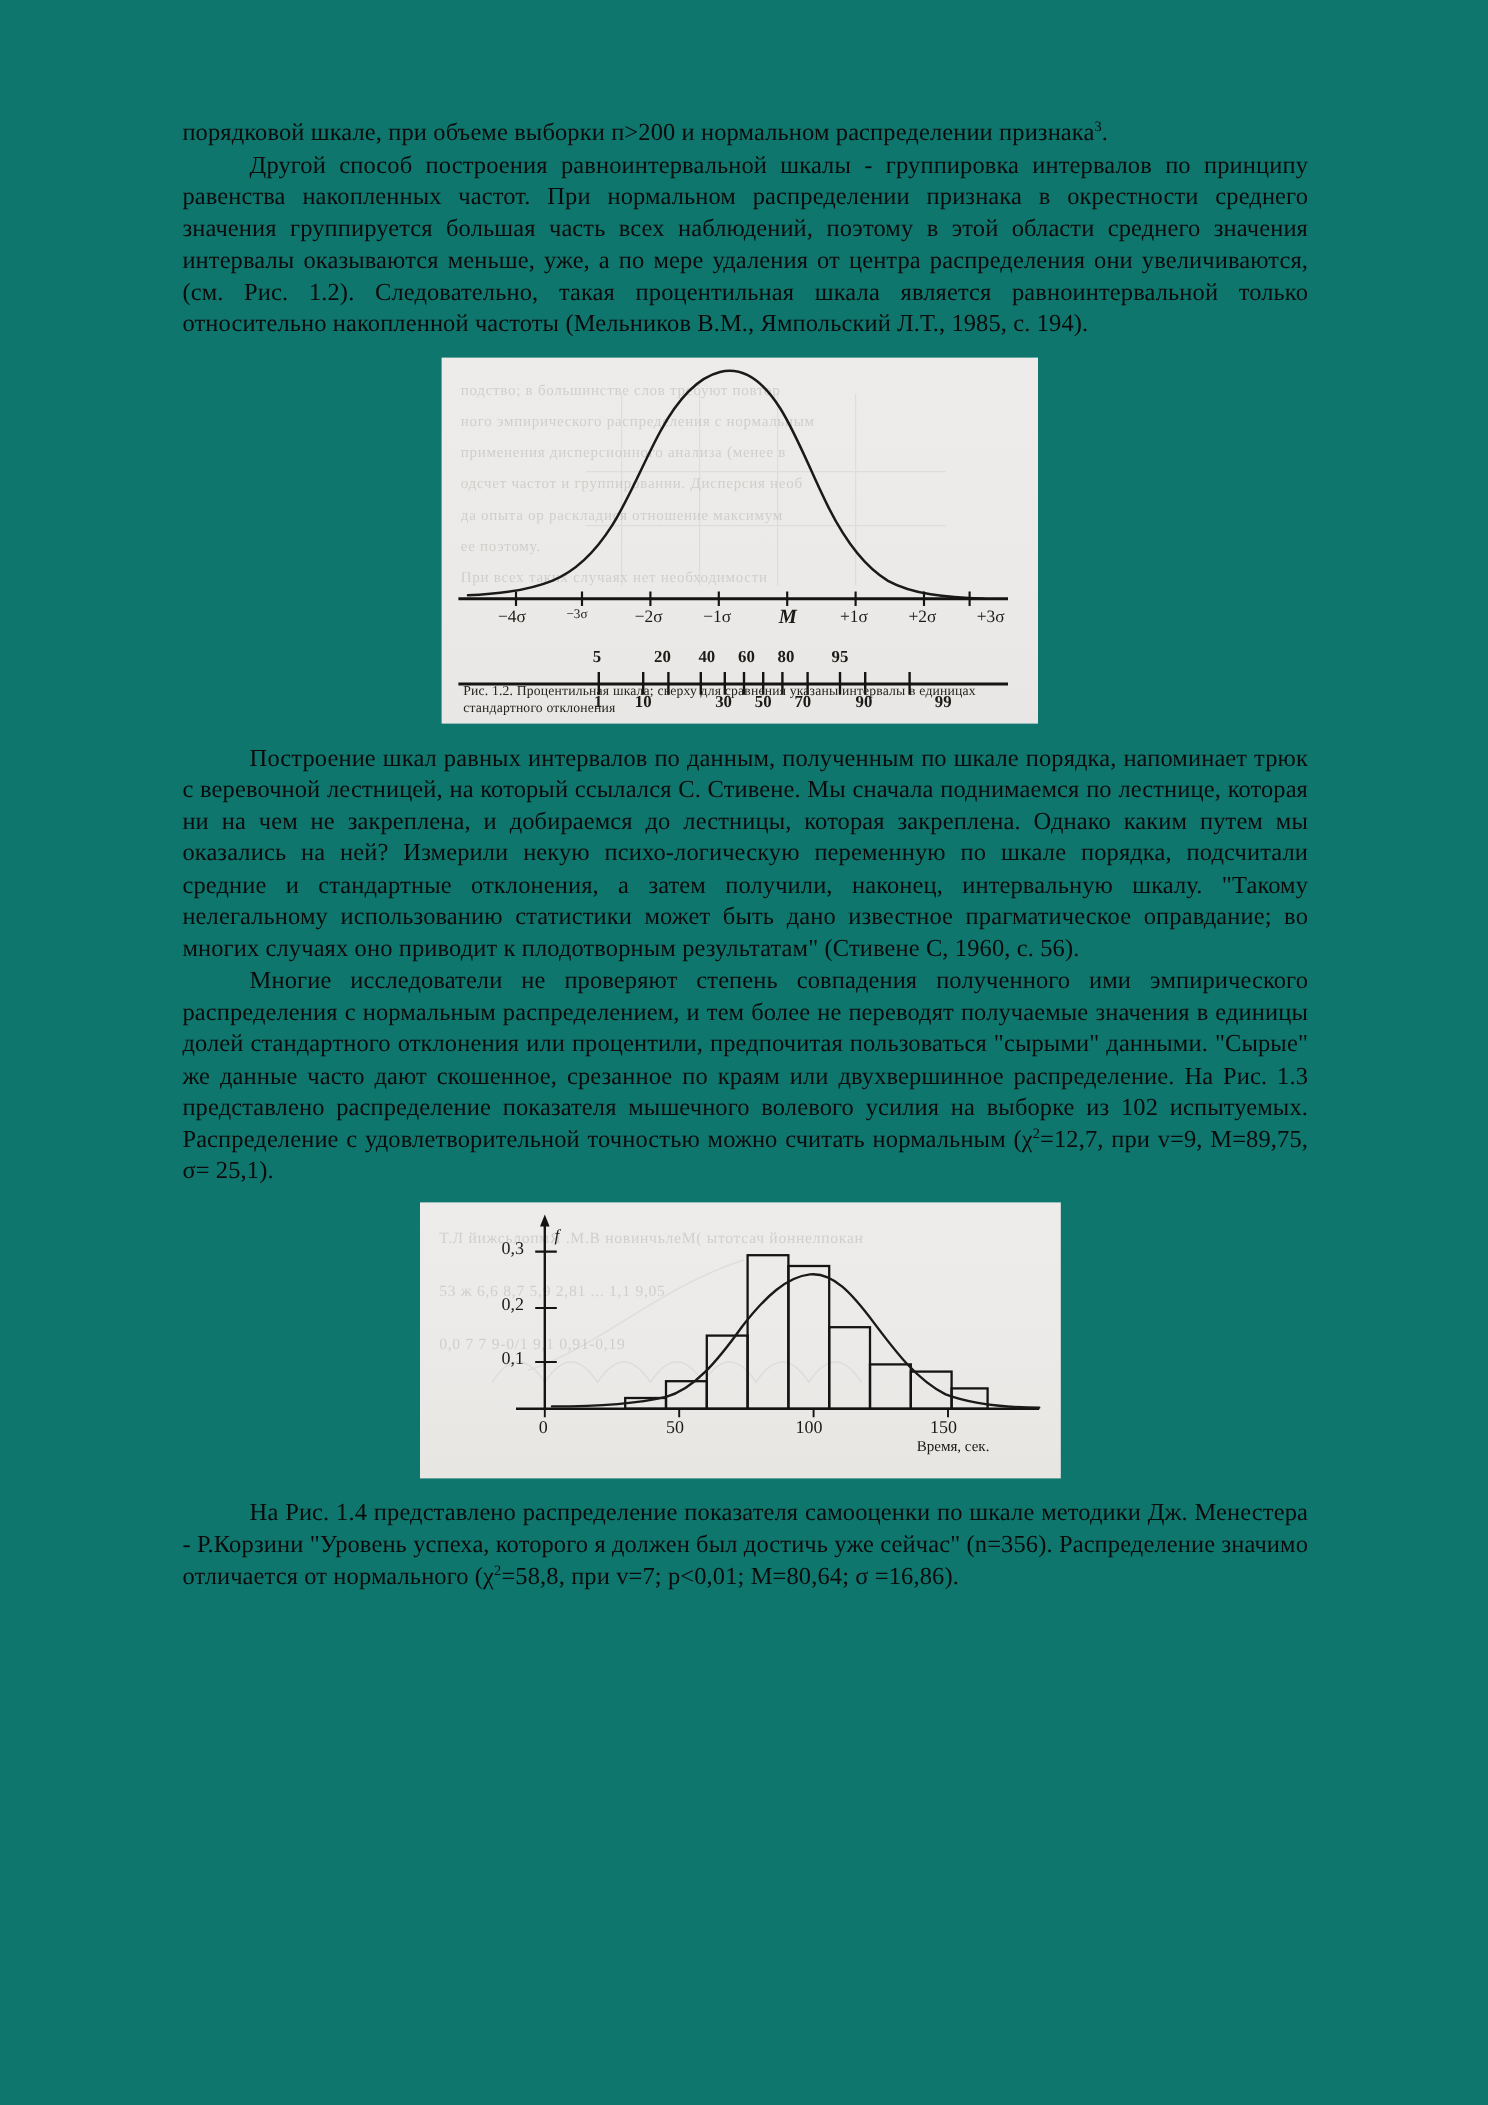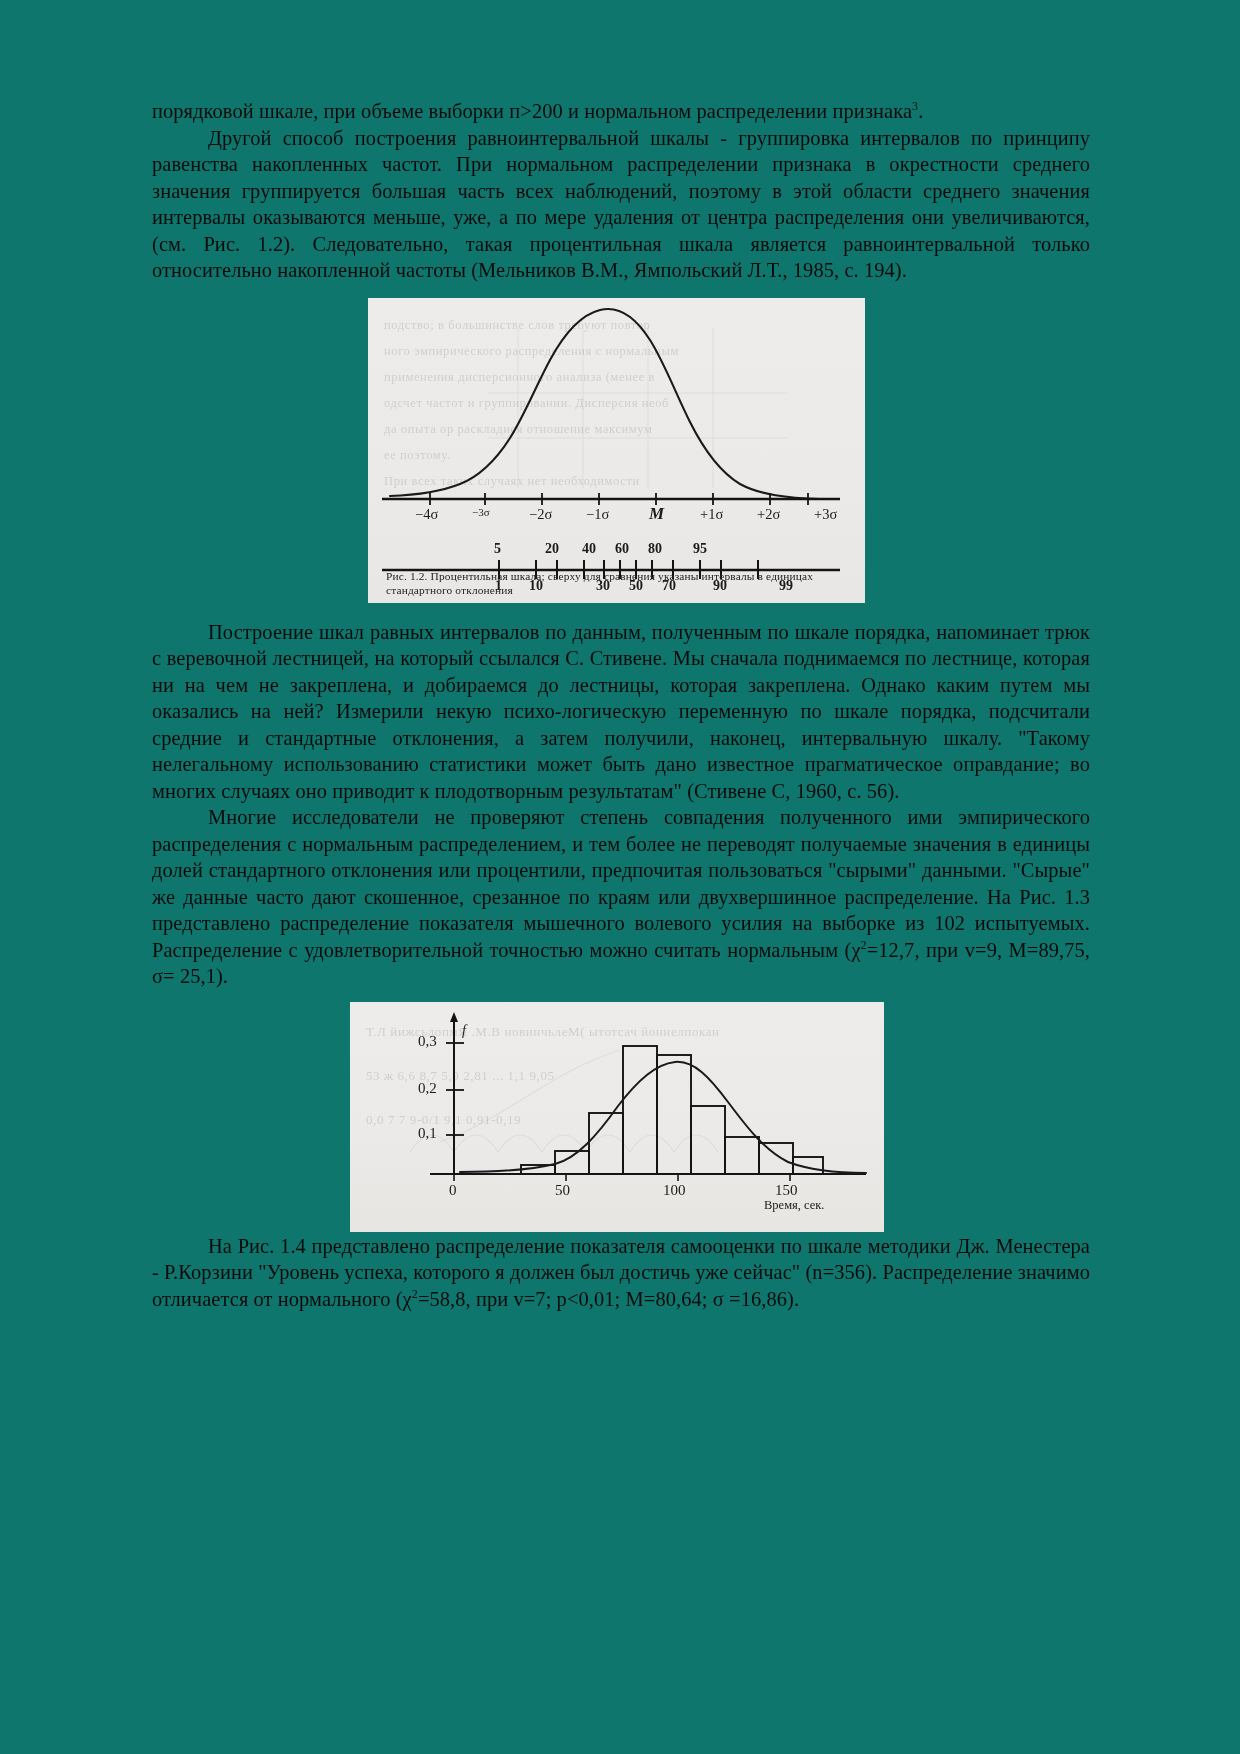--- a/index.html
+++ b/index.html
@@ -286,18 +286,18 @@
         <span class="axis-note" style="left:99px;  top:180px; font-size:15px;">0</span>
         <span class="axis-note" style="left:205px; top:180px; font-size:15px;">50</span>
         <span class="axis-note" style="left:313px; top:180px; font-size:15px;">100</span>
         <span class="axis-note" style="left:425px; top:180px; font-size:15px;">150</span>
 
         <span class="axis-note" style="left:414px; top:196px; font-size:12.5px;">Время, сек.</span>
       </div>
 
     </div>
 
-    <p class="body indent" style="margin-top:1px;"><span>На Рис. 1.4 представлено распределение показателя самооценки по шкале методики Дж. Менестера - Р.Корзини "Уровень успеха, которого я должен был достичь уже сейчас" (n=356). Распределение значимо отличается от нормального (χ</span><sup class="fn">2</sup><span>=58,8, при v=7; p&lt;0,01; M=80,64; σ =16,86).</span></p>
+    <p class="body indent" style="margin-top:16px;"><span>На Рис. 1.4 представлено распределение показателя самооценки по шкале методики Дж. Менестера - Р.Корзини "Уровень успеха, которого я должен был достичь уже сейчас" (n=356). Распределение значимо отличается от нормального (χ</span><sup class="fn">2</sup><span>=58,8, при v=7; p&lt;0,01; M=80,64; σ =16,86).</span></p>
 
   </div>
 
 
 </div>
 
 </body></html>

